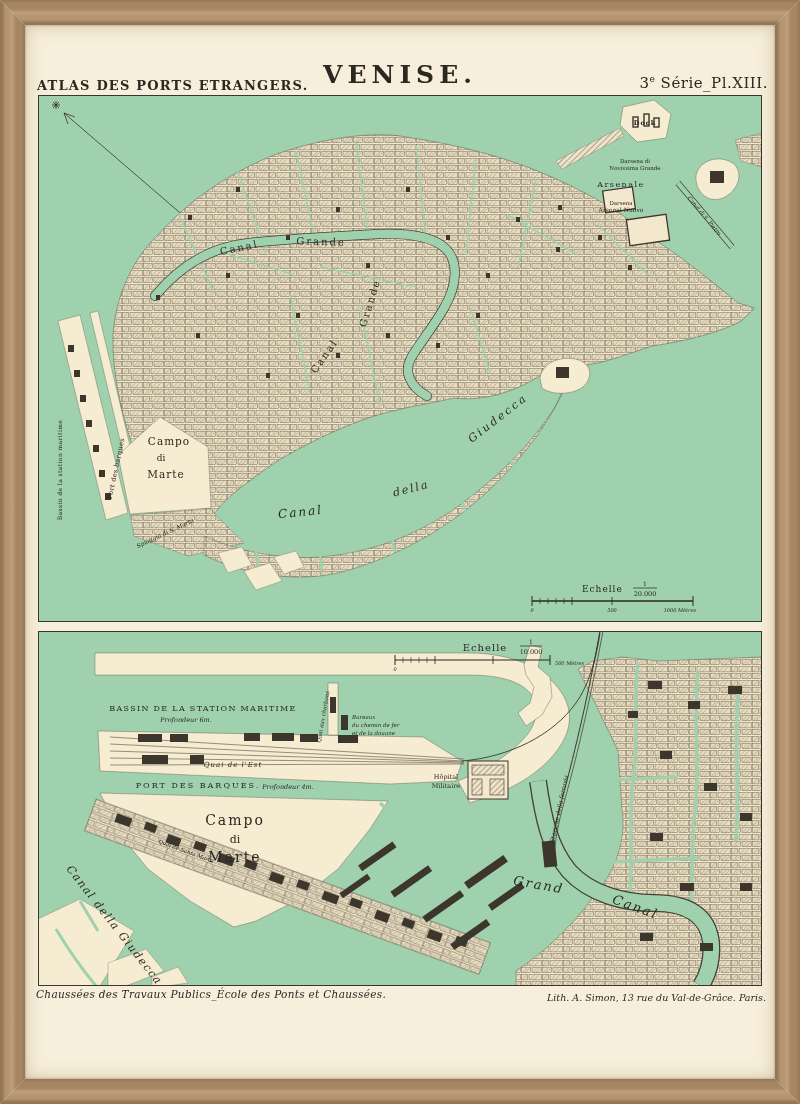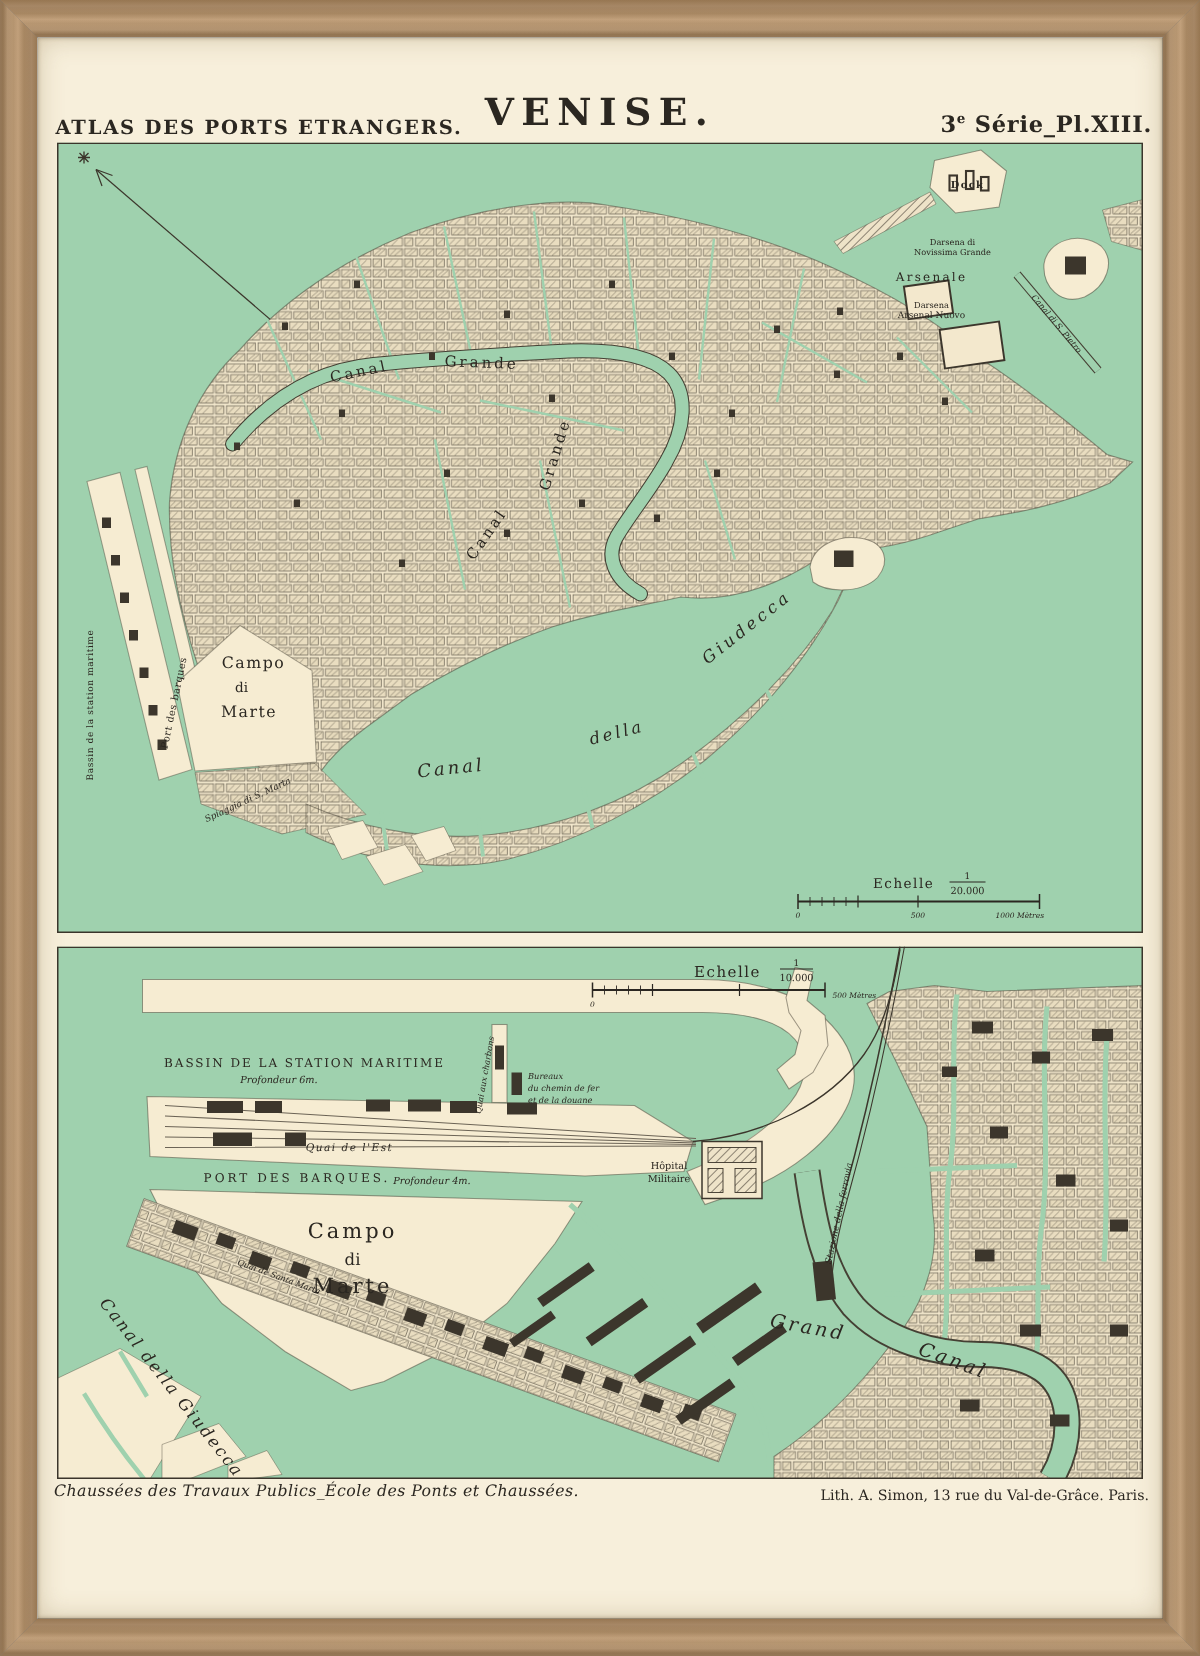--- a/index.html
+++ b/index.html
@@ -1,39 +1,39 @@
 <!DOCTYPE html>
 <html><head>
 <meta charset="utf-8">
 <style>
   html,body{margin:0;padding:0;}
   body{width:800px;height:1104px;font-family:"DejaVu Serif","Liberation Serif",serif;}
-  #poster{position:relative;width:800px;height:1104px;background:#737373;overflow:hidden;}
+  #poster{position:relative;width:800px;height:1104px;background:#e5e5e5;overflow:hidden;}
   .paper{position:absolute;left:25px;top:25px;right:25px;bottom:25px;background:#f7efdb;
          box-shadow:inset 0 0 18px rgba(120,90,40,.28), inset 0 0 3px rgba(70,50,25,.45);}
   
   .frame{position:absolute;z-index:10;}
   .grain-h{background:
       linear-gradient(0deg, rgba(0,0,0,.18), rgba(255,255,255,.10) 35%, rgba(0,0,0,.10) 80%),
       repeating-linear-gradient(0deg,#b5916b 0,#a9855c 2px,#bd9971 5px,#ad8960 9px,#c29d74 12px,#b08c63 16px,#b99671 21px,#a8845b 25px);}
   .grain-v{background:
       linear-gradient(90deg, rgba(0,0,0,.18), rgba(255,255,255,.10) 35%, rgba(0,0,0,.10) 80%),
       repeating-linear-gradient(90deg,#b5916b 0,#a9855c 2px,#bd9971 5px,#ad8960 9px,#c29d74 12px,#b08c63 16px,#b99671 21px,#a8845b 25px);}
   .frame-top{left:0;top:0;width:800px;height:25px;clip-path:polygon(0 0,100% 0,calc(100% - 25px) 100%,25px 100%);}
   .frame-bottom{left:0;bottom:0;width:800px;height:25px;clip-path:polygon(25px 0,calc(100% - 25px) 0,100% 100%,0 100%);}
   .frame-left{left:0;top:0;width:25px;height:1104px;clip-path:polygon(0 0,100% 25px,100% calc(100% - 25px),0 100%);}
   .frame-right{right:0;top:0;width:25px;height:1104px;clip-path:polygon(0 25px,100% 0,100% 100%,0 calc(100% - 25px));}
   
   .hdr,.ftr{position:absolute;color:#2b2721;white-space:nowrap;}
   .atlas{left:37px;top:78px;font-size:13px;font-weight:bold;letter-spacing:1.2px;}
   .title{left:0;right:0;top:60px;text-align:center;font-size:25px;font-weight:bold;letter-spacing:5px;}
-  .plate{right:32px;top:74px;font-size:15px;font-weight:bold;letter-spacing:.5px;}
+  .plate{right:32px;top:74px;font-size:15px;font-weight:normal;letter-spacing:.5px;}
   .plate sup{font-size:9px;}
   .ftr-left{left:36px;top:988px;font-size:10.5px;font-style:italic;letter-spacing:.3px;}
-  .ftr-right{right:34px;top:992px;font-size:9.5px;}
+  .ftr-right{right:34px;top:992px;font-size:9.5px;font-style:italic;}
   svg{position:absolute;display:block;}
   #map-top{left:38px;top:95px;}
   #map-bottom{left:38px;top:631px;}
   svg text{fill:#2b2721;font-family:"DejaVu Serif","Liberation Serif",serif;}
   .it{font-style:italic;}
 </style>
 </head>
 <body>
 
 <div id="poster">

